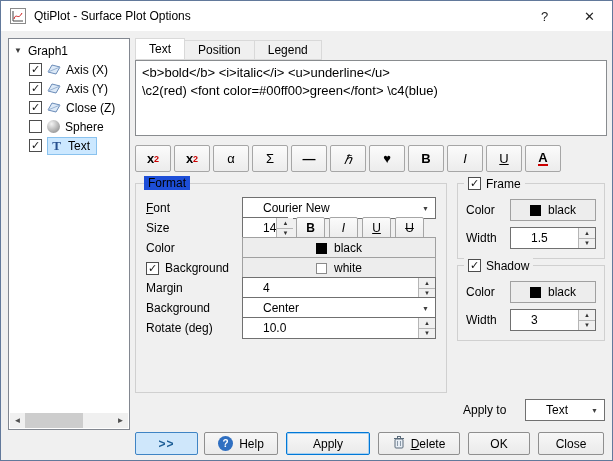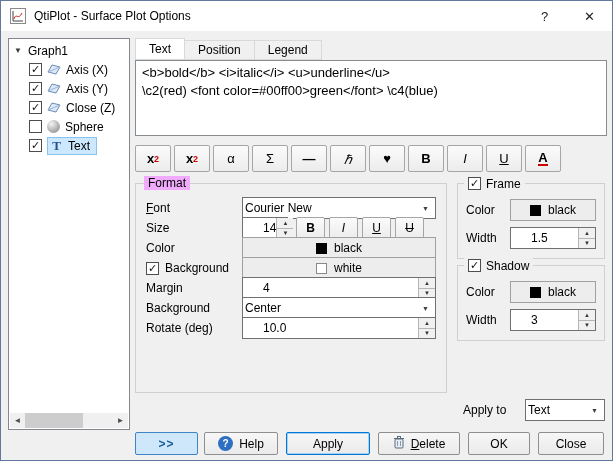--- a/index.html
+++ b/index.html
@@ -56,33 +56,33 @@
   .tbtn sub, .tbtn sup { font-size:9px; }
   .red { color:#cc0000; }
   .bold { font-weight:bold; }
   .italic { font-style:italic; }
   .uline { text-decoration:underline; }
   .strike { text-decoration:line-through; }
   .font-a { font-weight:bold; border-bottom:2px solid #cc0000; line-height:13px; }
 
   
   .group { position:absolute; border:1px solid #d0d0d0; }
-  .group-label { position:absolute; top:-8px; left:8px; background:#f0abfc; padding:0 4px; }
+  .group-label { position:absolute; top:-8px; left:8px; background:#1d4ed8; padding:0 4px; }
   .legend-check { position:absolute; top:-9px; left:6px; background:#f0f0f0; padding:0 4px;
                   display:flex; align-items:center; gap:5px; height:17px; }
   .format-group { left:134px; top:182px; width:312px; height:210px;
                   padding:17px 10px 0 10px; display:flex; flex-direction:column; gap:6px; }
   .frow { display:flex; align-items:center; height:14px; }
   .frow .lbl { width:96px; flex:none; display:flex; align-items:center; gap:6px; }
   .ctrl { flex:1; }
   .mn { display:inline-block; }
   .mn::first-letter { text-decoration:underline; }
 
   .combo { display:flex; align-items:center; background:#fff; border:1px solid #707070;
-           height:22px; padding-left:2px; }
+           height:22px; padding-left:20px; }
   .combo .arr { margin-left:auto; font-size:7px; color:#404040; padding:0 6px; }
 
   .spin { display:flex; background:#fff; border:1px solid #707070; height:22px; }
   .spin .val { flex:1; display:flex; align-items:center; padding-left:20px; }
   .spin .btns { width:17px; flex:none; display:flex; flex-direction:column; border-left:1px solid #b5b5b5; }
   .spin .sb { flex:1; display:flex; align-items:center; justify-content:center; font-size:6px;
               color:#333; background:#f0f0f0; }
   .spin .sb.up { border-bottom:1px solid #b5b5b5; }
   .size-spin { width:46px; flex:none; }
 

